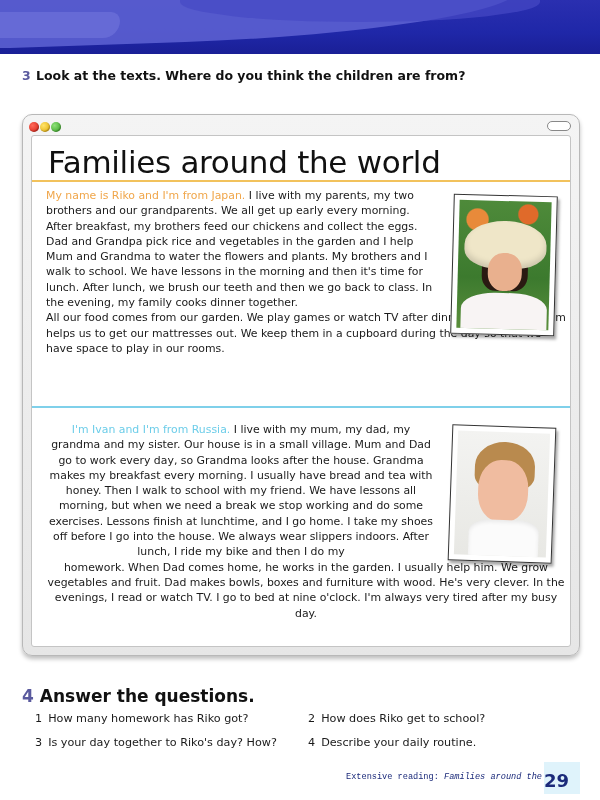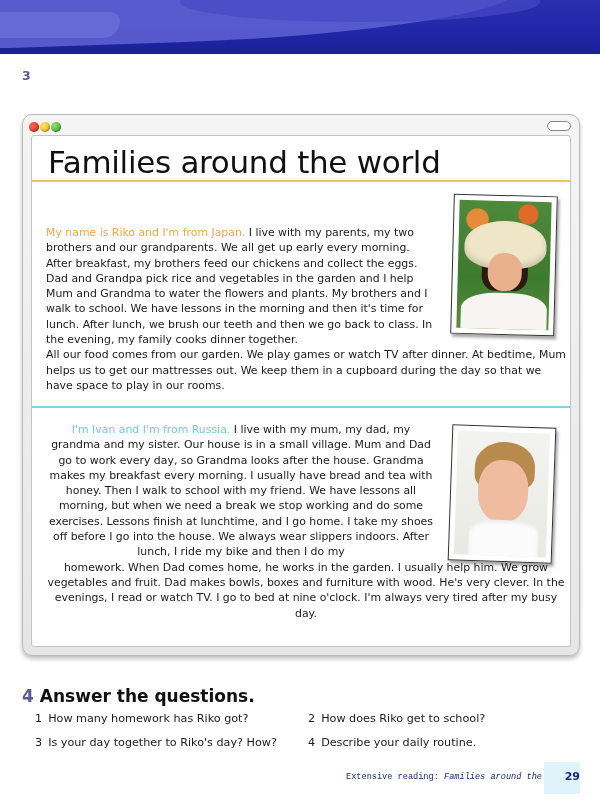--- a/index.html
+++ b/index.html
@@ -63,21 +63,21 @@
     }
     .title-rule {
       position: absolute; left: 0; top: 44px; width: 538px; height: 2px; background: #f2c25c;
     }
 
     .section { position: absolute; left: 14px; width: 520px; }
     .section p {
       font-family: "DejaVu Sans", sans-serif; font-size: 10.9px; line-height: 15.3px; color: #1a1a1a;
     }
     .section .lead { font-weight: normal; }
-    .riko-section { top: 52px; margin-top: 37px; }
+    .riko-section { top: 52px; }
     .ivan-section { top: 286px; text-align: center; }
     .riko-section .lead { color: #f0a64a; }
     .ivan-section .lead { color: #6ccde9; }
     .narrow { display: block; width: 390px; }
 
     .section-rule {
       position: absolute; left: 0; top: 270px; width: 538px; height: 2px; background: #7fd0ea;
     }
 
     .photo {
@@ -113,36 +113,37 @@
 
     .footer-text {
       position: absolute; left: 346px; top: 772px;
       font-family: Liberation Mono, monospace; font-size: 8.6px; color: #1b2a7a;
     }
     .footer-text .italic { font-style: italic; }
     .page-number-box {
       position: absolute; left: 544px; top: 762px; width: 36px; height: 32px; background: #dff3fb;
     }
     .page-number {
-      position: absolute; left: 0; top: 8px; width: 100%; text-align: right;
-      font-family: "DejaVu Sans", sans-serif; font-size: 11px; font-weight: bold; color: #1b2a7a;
+      position: absolute; left: 0; top: 8px; width: 100%; text-align: left;
+      font-family: "DejaVu Sans", sans-serif; font-size: 18px; font-weight: bold; color: #1b2a7a;
     }
   </style>
 </head>
 <body>
 
 <div class="top-banner">
   <div class="wave1"></div>
   <div class="wave3"></div>
   <div class="wave2"></div>
 </div>
 
 <div class="exercise-heading">
   <span class="num">3</span>
   <div class="lines">
+    <div>Look at the texts. Where do you think the children are from?</div>
   </div>
 </div>
 
 <div class="window-frame">
   <div class="traffic-lights">
     <span class="light-red"></span>
     <span class="light-yellow"></span>
     <span class="light-green"></span>
   </div>
   <div class="pill-button"></div>

